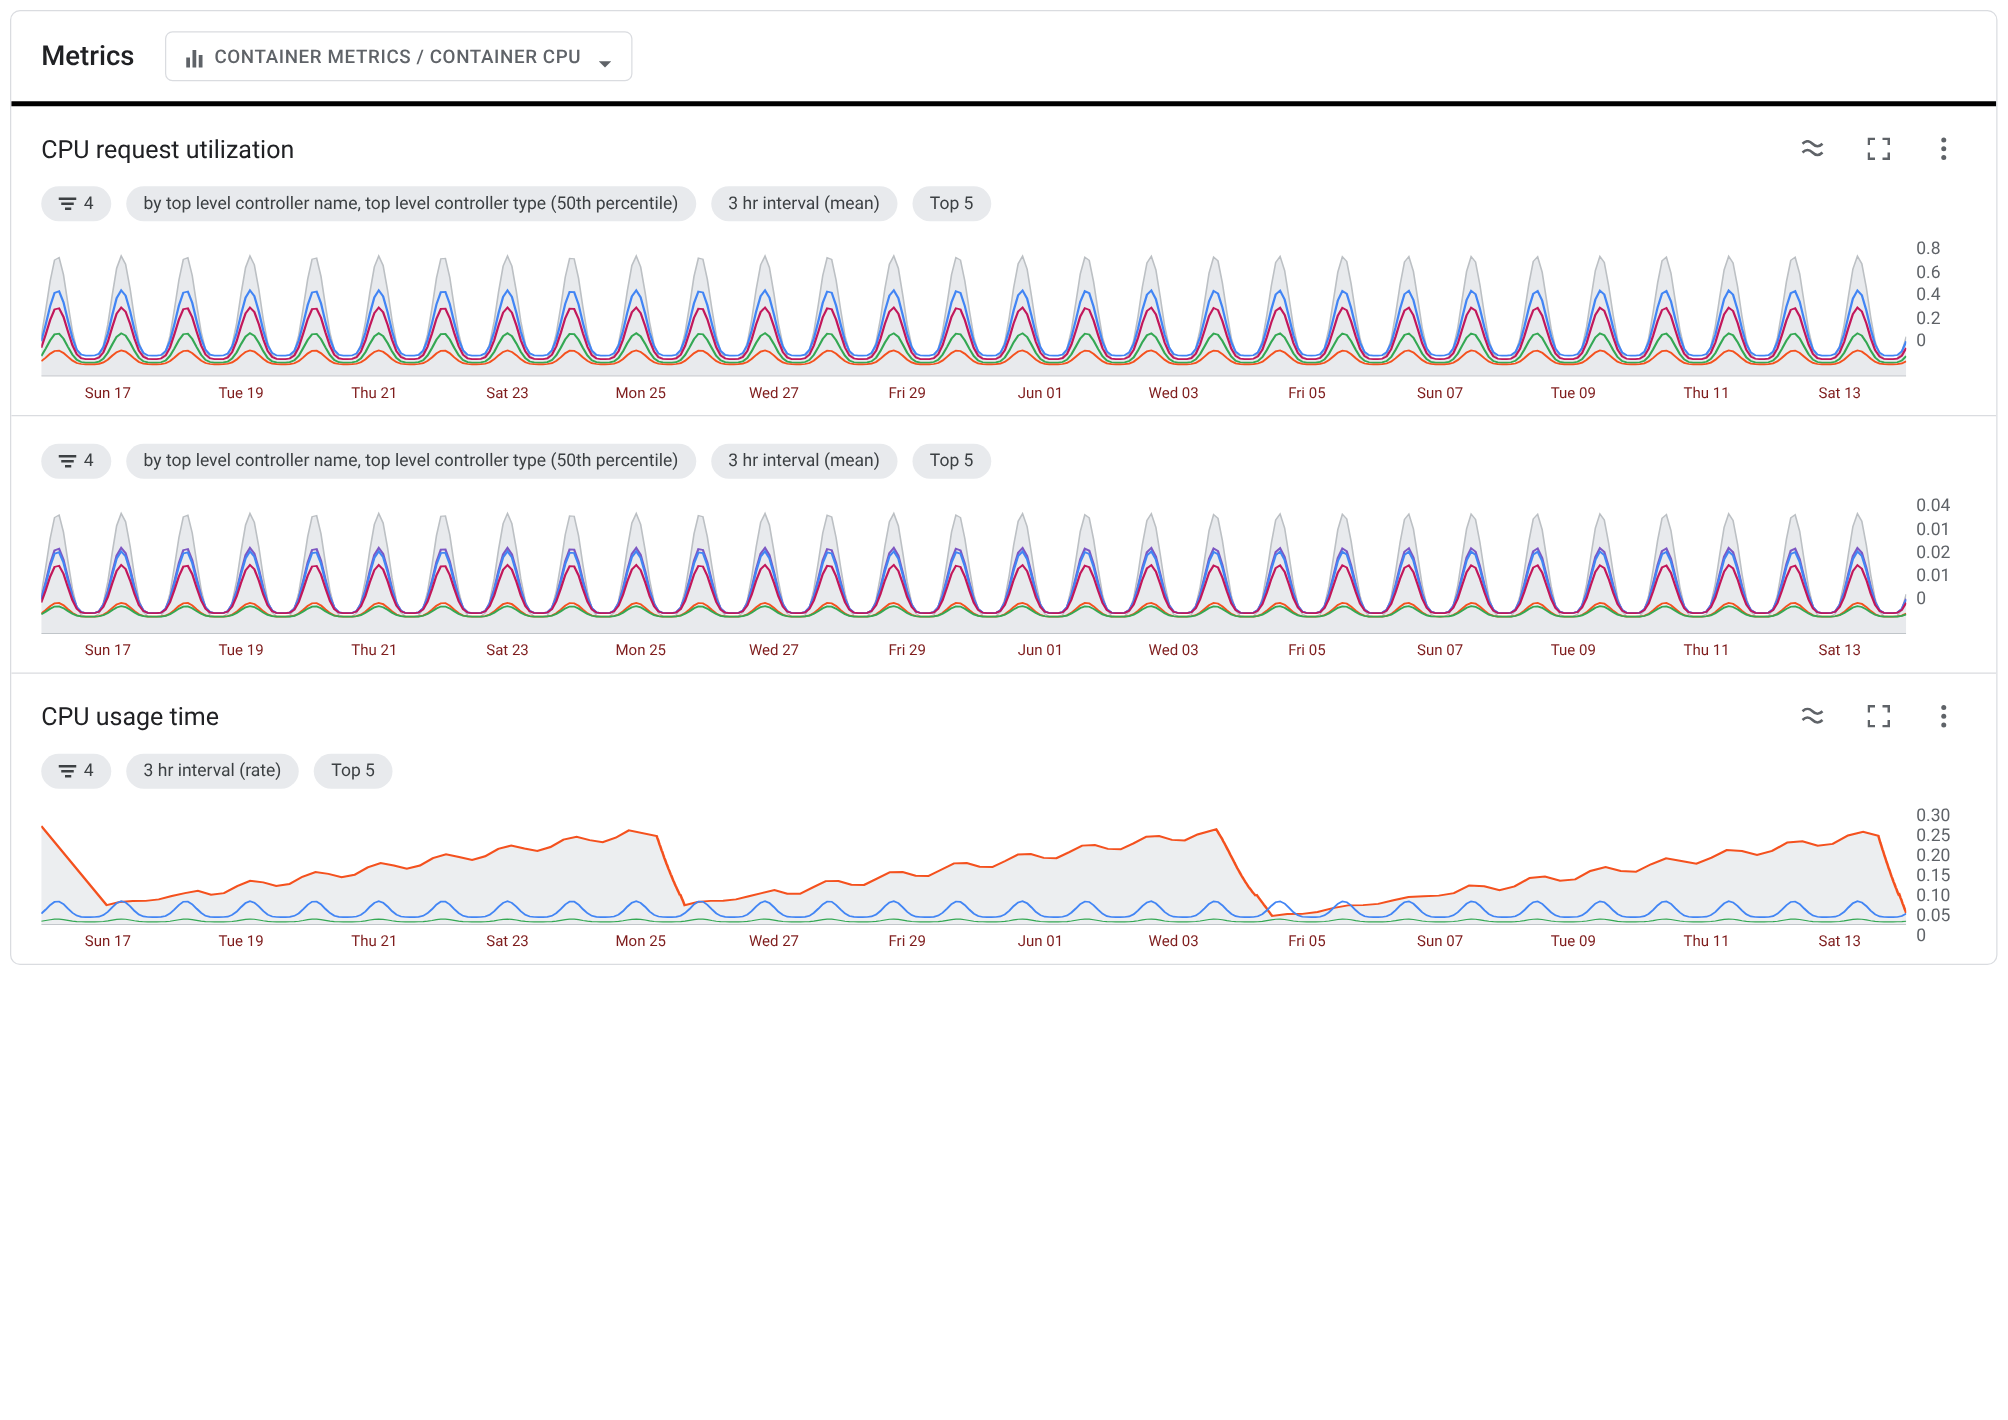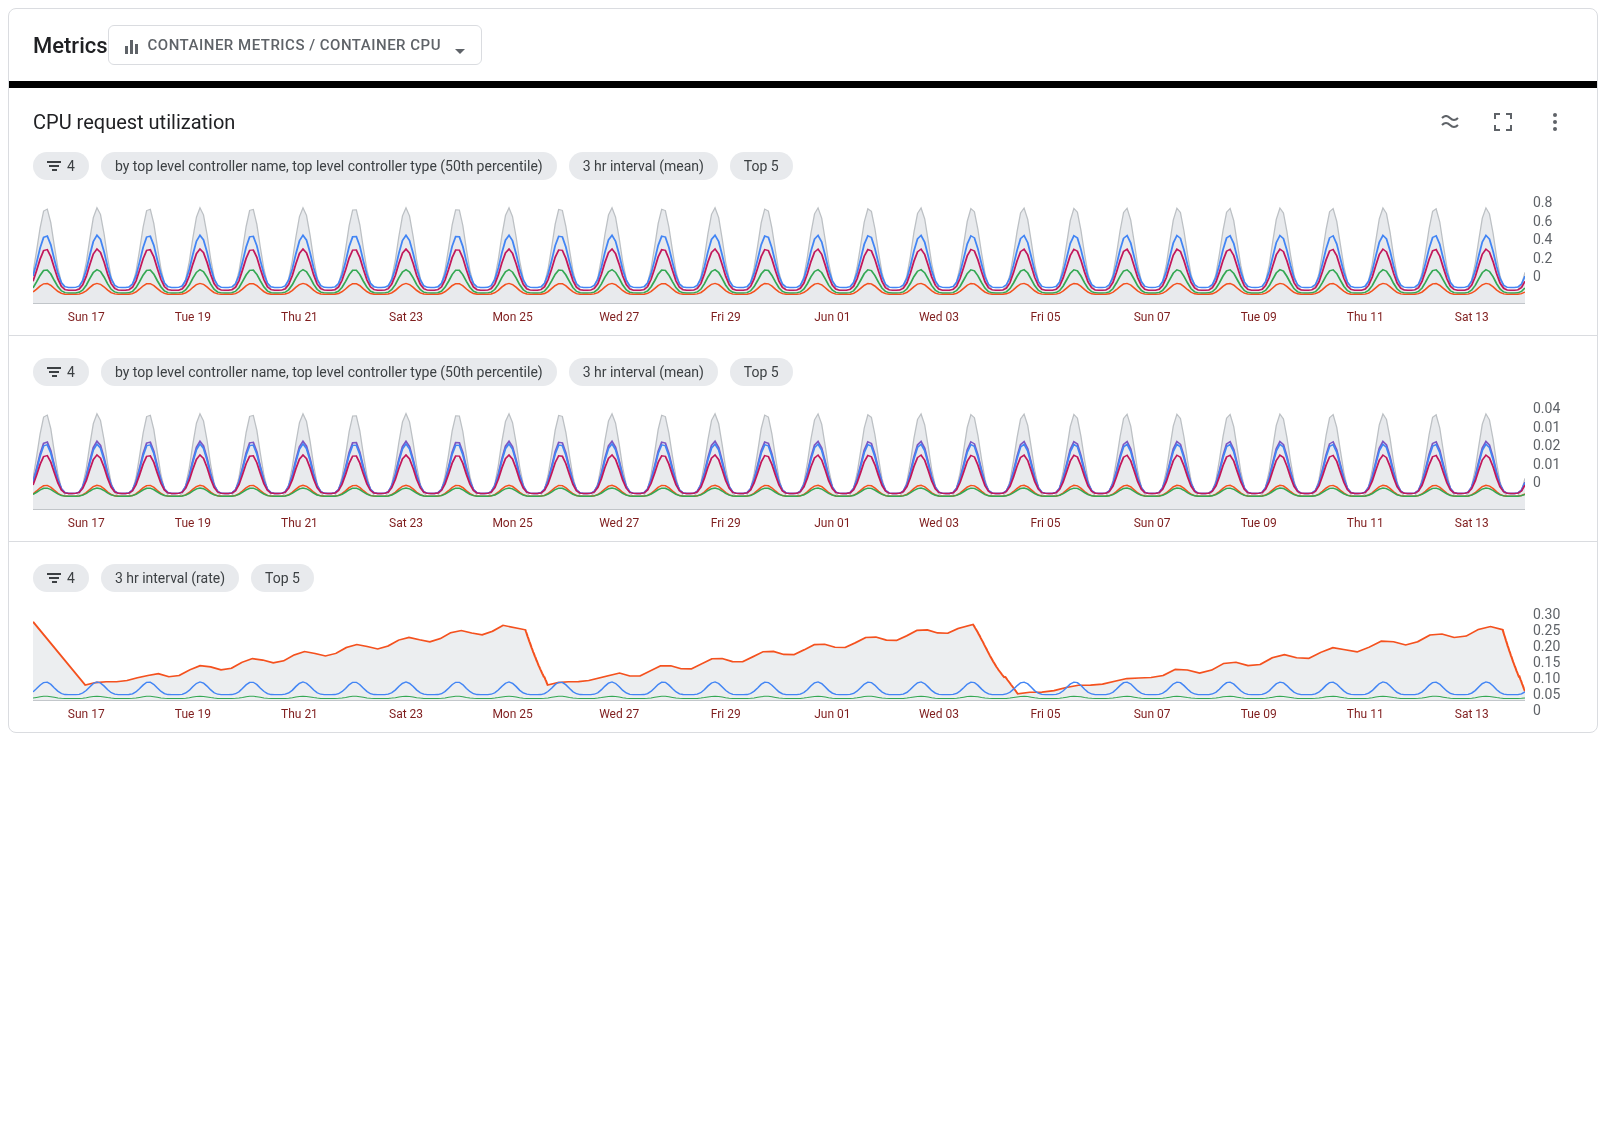--- a/index.html
+++ b/index.html
@@ -1,18 +1,18 @@
 <!DOCTYPE html>
 <html><head>
 <meta charset="utf-8">
 <style>
 *{box-sizing:border-box;margin:0;padding:0;font-family:'Google Sans',Roboto,Arial,sans-serif}
 body{background:#fff;color:#202124;padding:8px}
 .container{border:1px solid #dadce0;border-radius:8px;overflow:hidden}
-.top-bar{display:flex;align-items:center;padding:16px 24px;border-bottom:7px solid #000000}
+.top-bar{display:flex;align-items:center;gap:24px;padding:16px 24px;border-bottom:4px solid #000000}
 .top-bar h1{font-size:22px;font-weight:500;color:#202124}
 .selector{display:flex;align-items:flex-end;gap:10px;border:1px solid #dadce0;border-radius:6px;padding:10px 16px;cursor:pointer}
 .selector .bar-icon{display:flex;align-items:flex-end;gap:2px;height:16px}
 .selector .bar-icon span{width:3px;background:#5f6368;display:block}
 .selector-label{font-size:15px;font-weight:500;color:#5f6368;letter-spacing:.5px}
 .caret{width:0;height:0;border-left:5px solid transparent;border-right:5px solid transparent;border-top:5px solid #5f6368;margin-left:4px}
 .panel{border-bottom:1px solid #dadce0;padding:22px 24px 11px}
 .panel:last-child{border-bottom:none}
 .panel-header{display:flex;align-items:center;justify-content:space-between;margin-bottom:18px}
 .panel-title{font-size:20px;font-weight:400;color:#202124}
@@ -164,20 +164,43 @@
           <div class="y-axis" style="height:110px">
             <div>0.04</div>
             <div>0.01</div>
             <div>0.02</div>
             <div>0.01</div>
             <div>0</div>
           </div>
         </div>
       </div>
       <div class="panel">
+        <div class="panel-header">
+          <div class="panel-title">CPU usage time</div>
+          <div class="panel-actions">
+            <div class="icon-btn">
+              <svg width="20" height="14" viewBox="0 0 20 14">
+                <path d="M1 3 Q5 -1 9 3 T17 3" fill="none" stroke="#5f6368" stroke-width="2"></path>
+                <path d="M1 10 Q5 6 9 10 T17 10" fill="none" stroke="#5f6368" stroke-width="2"></path>
+              </svg>
+            </div>
+            <div class="icon-btn">
+              <svg width="18" height="18" viewBox="0 0 18 18" fill="none" stroke="#5f6368" stroke-width="2">
+                <path d="M1 6V1h5M17 6V1h-5M1 12v5h5M17 12v5h-5"></path>
+              </svg>
+            </div>
+            <div class="icon-btn">
+              <div class="dots-icon">
+                <span></span>
+                <span></span>
+                <span></span>
+              </div>
+            </div>
+          </div>
+        </div>
         <div class="chips">
           <div class="chip"><span class="filter-icon">
               <span style="width:14px"></span>
               <span style="width:10px"></span>
               <span style="width:5px"></span>
             </span>4</div>
           <div class="chip">3 hr interval (rate)</div>
           <div class="chip">Top 5</div>
         </div>
         <div class="chart-wrap">

